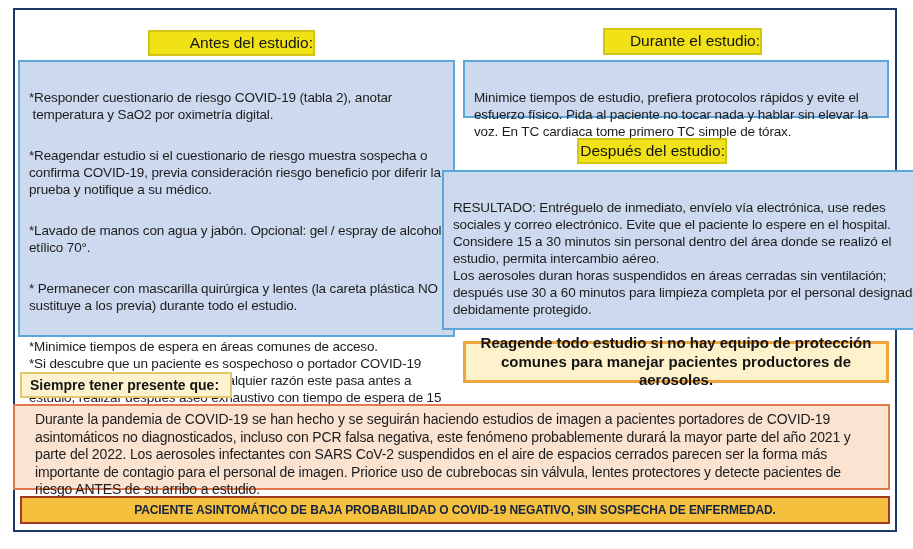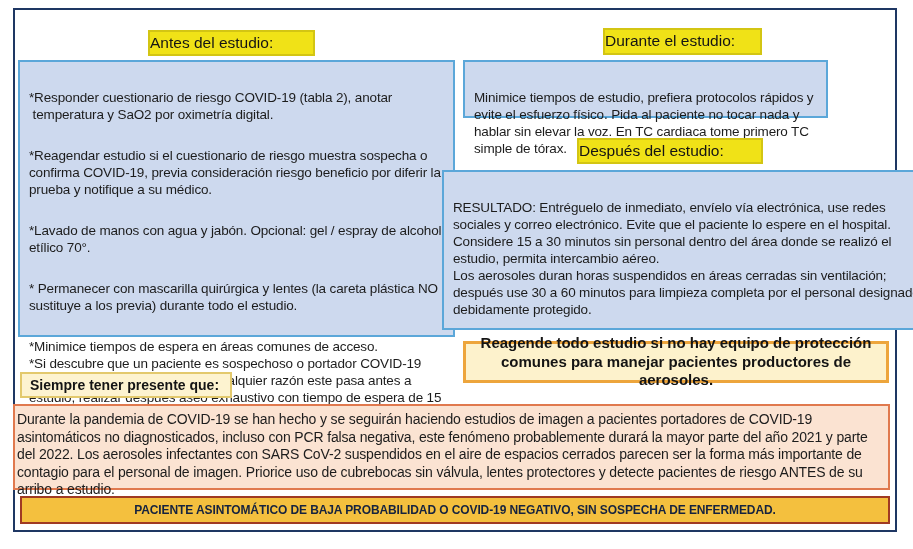--- a/index.html
+++ b/index.html
@@ -24,21 +24,21 @@
     width: 884px; height: 524px;
     border: 2px solid #1e3763;
     box-sizing: border-box;
     background: #ffffff;
   }
   .abs { position: absolute; box-sizing: border-box; }
 
   .yellow-header {
     background: #f0e217;
     border: 2px solid #d3c513;
-    text-align: left;
+    text-align: right;
     font-size: 15.5px;
     line-height: 22px;
     color: #141414;
     white-space: nowrap;
   }
 
   .blue-box {
     background: #cdd9ee;
     border: 2px solid #5ba7d9;
     font-size: 13.5px;
@@ -76,21 +76,21 @@
     justify-content: center;
   }
 
   .pink-box {
     background: #fbe3d2;
     border: 2px solid #e0794e;
     font-size: 14px;
     line-height: 1.25;
     letter-spacing: -0.15px;
     color: #1c1c1c;
-    padding: 5px 2px;
+    padding: 5px 20px;
   }
 
   .orange-banner {
     background: #f4c03e;
     border: 2px solid #a03a23;
     font-weight: bold;
     font-size: 12px;
     color: #16233f;
     text-align: center;
     display: flex;
@@ -120,25 +120,25 @@
   </div>
 
   <div class="abs yellow-header" style="left:603px; top:28px; width:159px; height:27px;">
     <span>Durante el estudio:</span>
   </div>
 
   <div class="abs cream-header" style="left:20px; top:372px; width:212px; height:26px;">
     <span>Siempre tener presente que:</span>
   </div>
 
-  <div class="abs blue-box" style="left:463px; top:60px; width:365px; height:58px;">
+  <div class="abs blue-box" style="left:463px; top:60px; width:426px; height:58px;">
     <p>Minimice tiempos de estudio, prefiera protocolos rápidos y evite el esfuerzo físico. Pida al paciente no tocar nada y hablar sin elevar la voz. En TC cardiaca tome primero TC simple de tórax.</p>
   </div>
 
-  <div class="abs yellow-header" style="left:577px; top:138px; width:186px; height:26px;">
+  <div class="abs yellow-header" style="left:577px; top:138px; width:150px; height:26px;">
     <span>Después del estudio:</span>
   </div>
 
   <div class="abs blue-box" style="left:442px; top:170px; width:492px; height:160px;">
     <p>RESULTADO: Entréguelo de inmediato, envíelo vía electrónica, use redes sociales y correo electrónico. Evite que el paciente lo espere en el hospital.
 Considere 15 a 30 minutos sin personal dentro del área donde se realizó el estudio, permita intercambio aéreo.
 Los aerosoles duran horas suspendidos en áreas cerradas sin ventilación; después use 30 a 60 minutos para limpieza completa por el personal designado debidamente protegido.</p>
   </div>
 
   <div class="abs reagende-box" style="left:463px; top:341px; width:426px; height:42px;">

